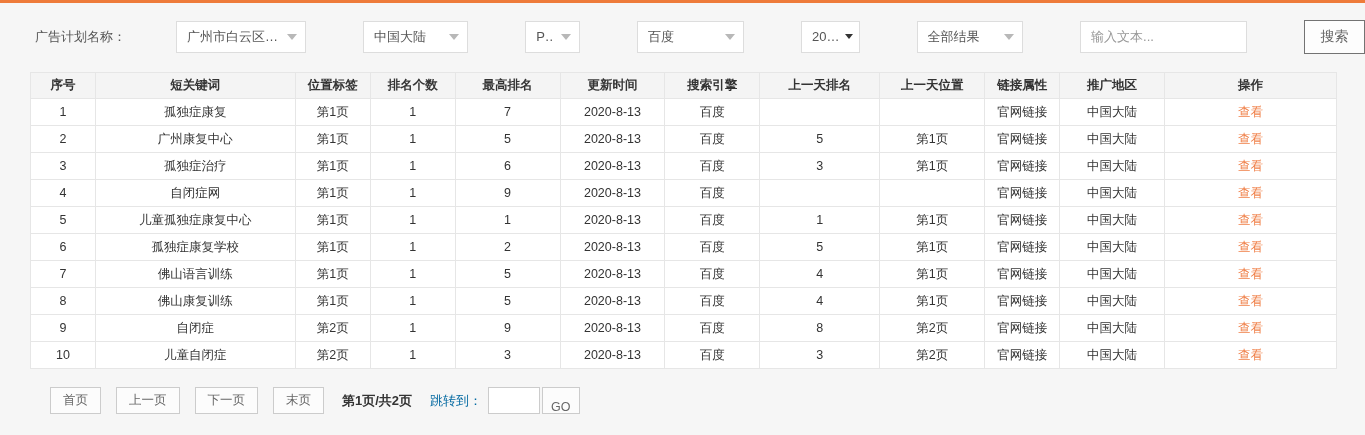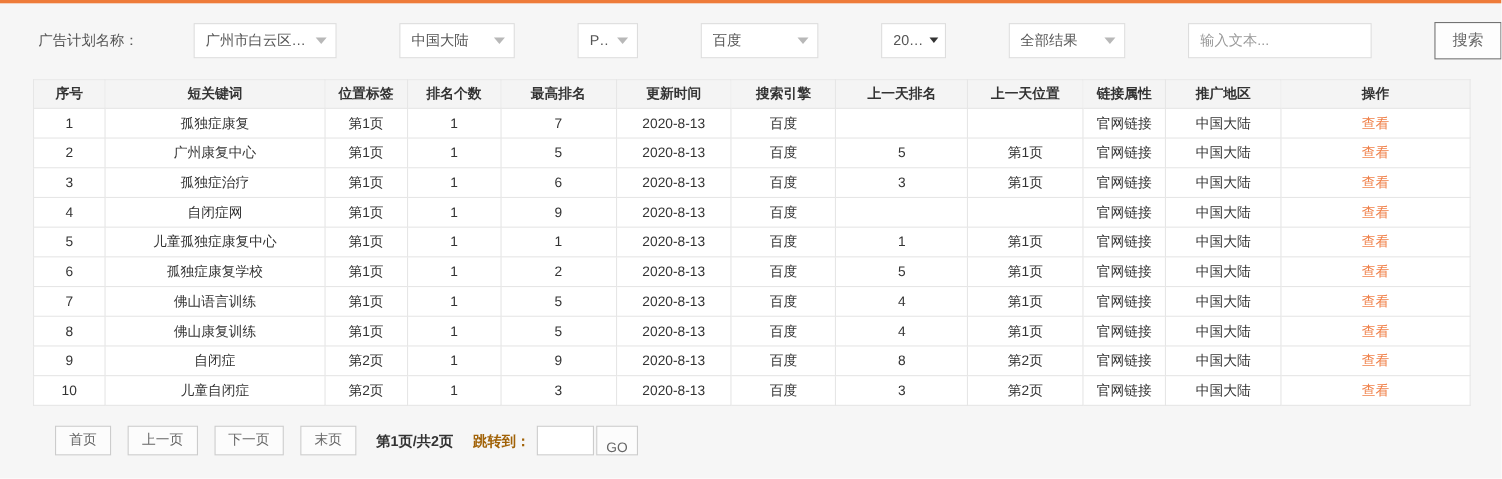--- a/index.html
+++ b/index.html
@@ -69,21 +69,21 @@
     margin:18px 12px 0 35px;
   }
   .note { color:#8a8a8a; font-size:12.5px; }
   .pager { display:flex; align-items:center; }
   .page-btn {
     height:27px; background:#fcfcfc; border:1px solid #ccc; color:#666;
     font-size:12.5px; padding:0 12px; margin-left:15px; cursor:pointer;
     font-family:"Liberation Sans","DejaVu Sans",sans-serif;
   }
   .page-info { margin-left:18px; color:#333; font-size:13px; font-weight:bold; }
-  .jump-label { margin-left:18px; color:#a16207; font-size:13px; font-weight:bold; }
+  .jump-label { margin-left:18px; color:#0369a1; font-size:13px; font-weight:normal; }
   .jump-input {
     width:52px; height:27px; border:1px solid #ccc; background:#fff;
     margin-left:6px; padding:0 5px; font-size:13px; outline:none;
   }
   .go-btn {
     height:27px; background:#fcfcfc; border:1px solid #ccc; color:#666;
     font-size:12.5px; padding:12px 8px; margin-left:2px; cursor:pointer;
     font-family:"Liberation Sans","DejaVu Sans",sans-serif;
   }
 </style>

